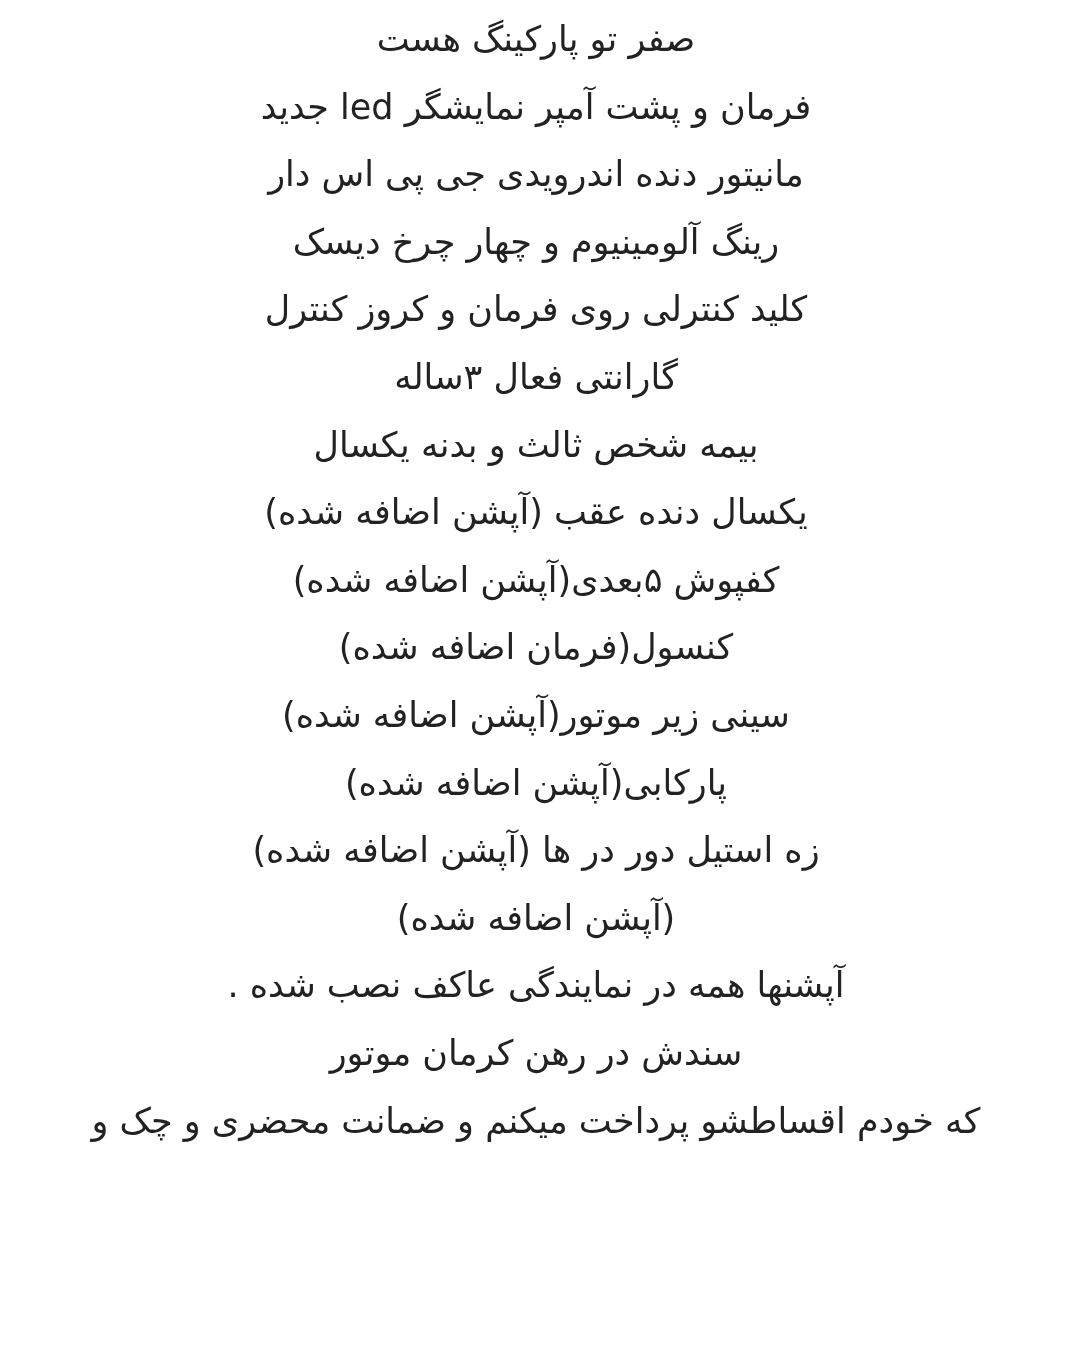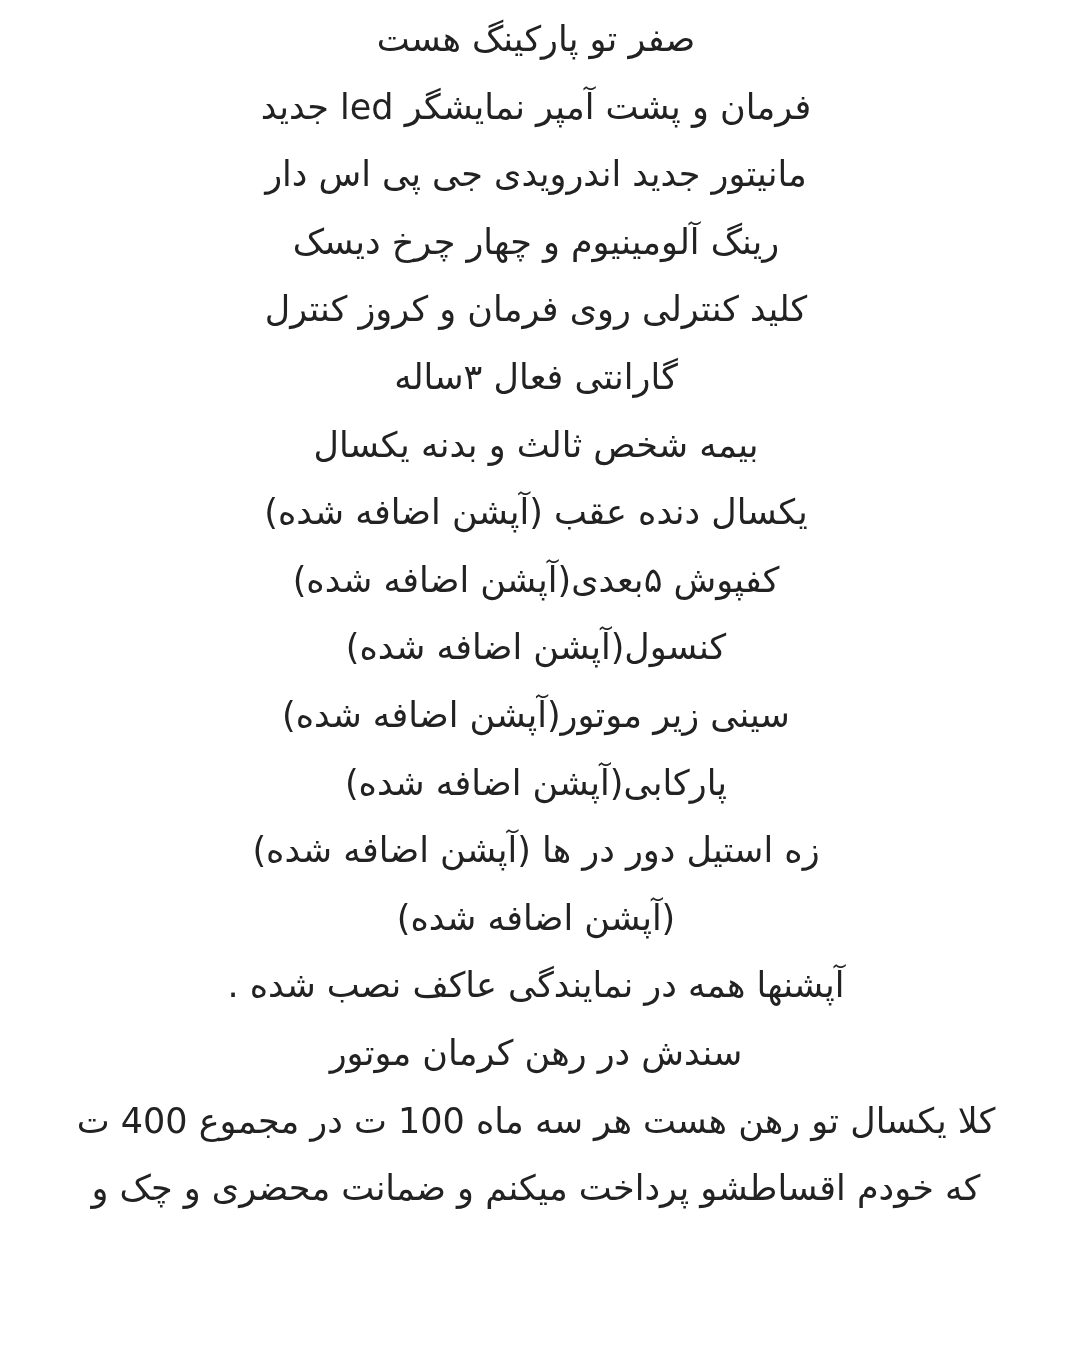--- a/index.html
+++ b/index.html
@@ -29,29 +29,28 @@
       display: block;
       white-space: nowrap;
     }
   </style>
 </head>
 <body>
 
 <div class="doc">
   <span class="line">صفر تو پارکینگ هست</span>
   <span class="line">فرمان و پشت آمپر نمایشگر led جدید</span>
-  <span class="line">مانیتور جدید اندرویدی جی پی اس دار</span>
+  <span class="line">مانیتور دنده اندرویدی جی پی اس دار</span>
   <span class="line">رینگ آلومینیوم و چهار چرخ دیسک</span>
   <span class="line">کلید کنترلی روی فرمان و کروز کنترل</span>
   <span class="line">گارانتی فعال ۳ساله</span>
   <span class="line">بیمه شخص ثالث و بدنه یکسال</span>
   <span class="line">یکسال دنده عقب (آپشن اضافه شده)</span>
   <span class="line">کفپوش ۵بعدی(آپشن اضافه شده)</span>
-  <span class="line">کنسول(آپشن اضافه شده)</span>
+  <span class="line">کنسول(فرمان اضافه شده)</span>
   <span class="line">سینی زیر موتور(آپشن اضافه شده)</span>
   <span class="line">پارکابی(آپشن اضافه شده)</span>
   <span class="line">زه استیل دور در ها (آپشن اضافه شده)</span>
   <span class="line">(آپشن اضافه شده)</span>
   <span class="line">آپشنها همه در نمایندگی عاکف نصب شده .</span>
   <span class="line">سندش در رهن کرمان موتور</span>
-  <span class="line">کلا یکسال تو رهن هست هر سه ماه 100 ت در مجموع 400 ت</span>
   <span class="line">که خودم اقساطشو پرداخت میکنم و ضمانت محضری و چک و</span>
 </div>
 
 </body></html>

